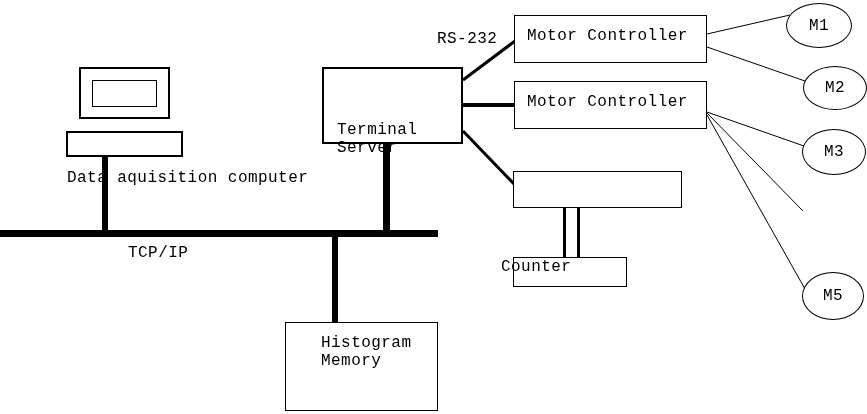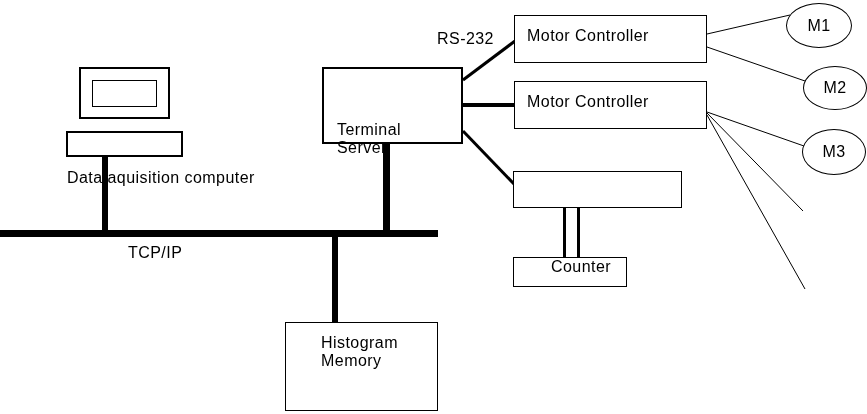--- a/index.html
+++ b/index.html
@@ -1,21 +1,21 @@
 <!DOCTYPE html>
 <html><head>
 <meta charset="utf-8">
 <style>
   html, body { margin: 0; padding: 0; background: #ffffff; }
   .canvas {
     position: relative;
     width: 867px;
     height: 414px;
     background: #ffffff;
-    font-family: Liberation Sans, sans-serif;
+    font-family: Liberation Mono, monospace;
     color: #000000;
     overflow: hidden;
   }
   .canvas svg.wires {
     position: absolute;
     left: 0; top: 0;
     width: 867px; height: 414px;
     pointer-events: none;
   }
   .box {
@@ -78,29 +78,32 @@
 
   <div class="ellipse" style="left:786px; top:3px;   width:66px; height:45px;">
     <span class="lbl">M1</span>
   </div>
   <div class="ellipse" style="left:803px; top:66px;  width:64px; height:44px;">
     <span class="lbl">M2</span>
   </div>
   <div class="ellipse" style="left:802px; top:129px; width:64px; height:46px;">
     <span class="lbl">M3</span>
   </div>
+  <div class="ellipse" style="left:802px; top:272px; width:62px; height:48px;">
+    <span class="lbl">M5</span>
+  </div>
 
   <div class="lbl" style="left:67px; top:169px;">Data aquisition computer</div>
   <div class="lbl" style="left:128px; top:244px;">TCP/IP</div>
   <div class="lbl" style="left:437px; top:30px;">RS-232</div>
   <div class="lbl" style="left:337px; top:81px;margin-top:40px;">Terminal
 Server</div>
   <div class="lbl" style="left:527px; top:27px;">Motor Controller</div>
   <div class="lbl" style="left:527px; top:93px;">Motor Controller</div>
-  <div class="lbl" style="left:551px; top:258px;text-align:right;">Counter</div>
+  <div class="lbl" style="left:501px; top:258px;text-align:right;">Counter</div>
   <div class="lbl" style="left:321px; top:334px;">Histogram
 Memory</div>
 
   <div class="bar" style="left:0px; top:230px; width:438px; height:7px;"></div>
   <div class="bar" style="left:102px; top:157px; width:6px; height:80px;"></div>
   <div class="bar" style="left:383px; top:144px; width:7px; height:93px;"></div>
   <div class="bar" style="left:332px; top:231px; width:6px; height:92px;"></div>
   <div class="bar" style="left:563px; top:208px; width:3px; height:49px;"></div>
   <div class="bar" style="left:577px; top:208px; width:3px; height:49px;"></div>
 

